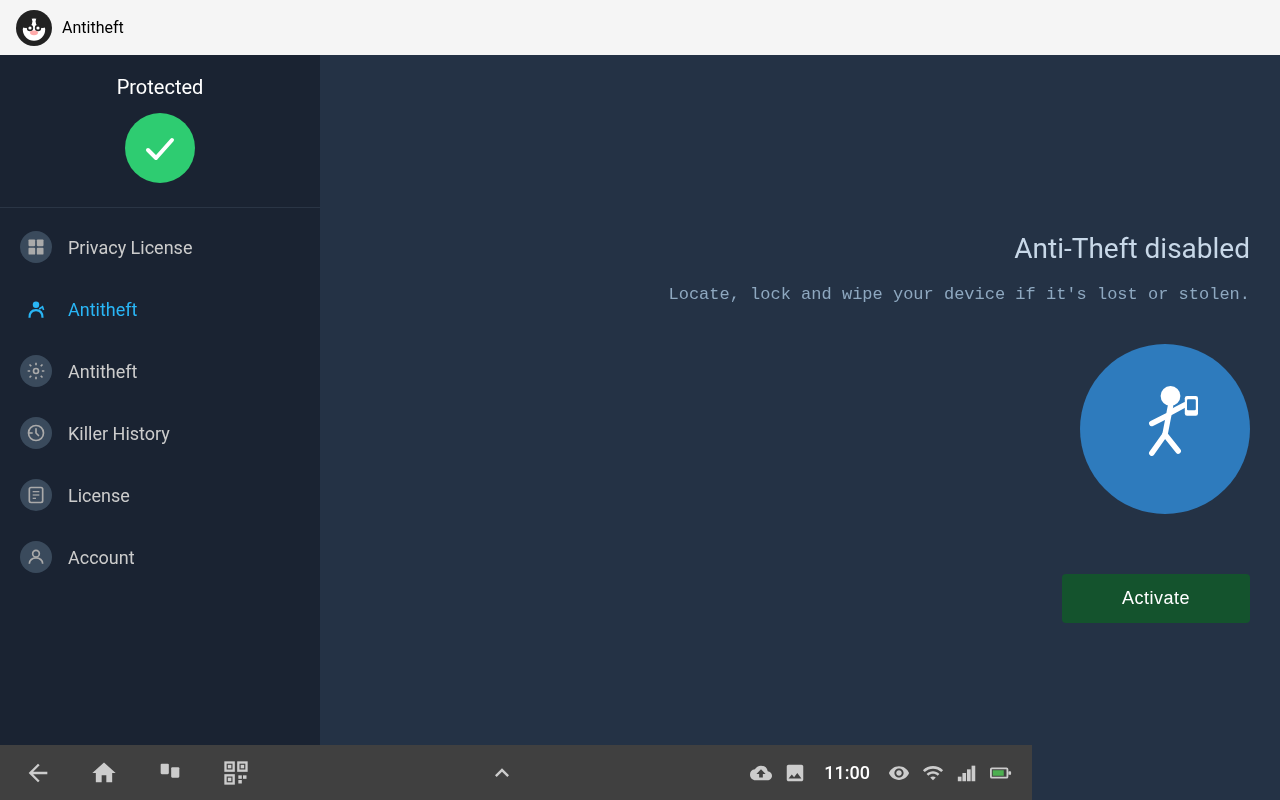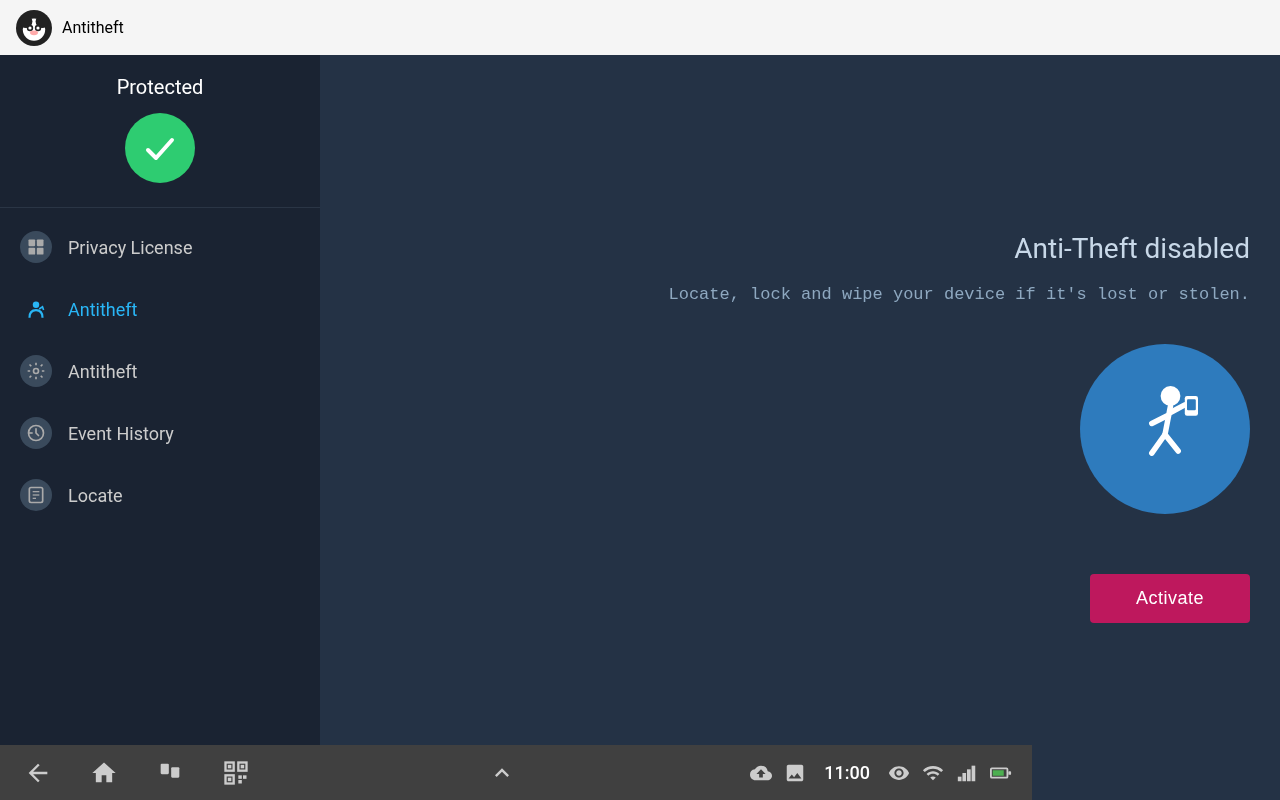--- a/index.html
+++ b/index.html
@@ -118,25 +118,25 @@
     #antitheft-icon-circle {
       width: 170px; height: 170px;
       background: #2e7bbd;
       border-radius: 50%;
       display: flex; align-items: center; justify-content: center;
       margin: 10px 0;
     }
     #antitheft-icon-circle svg { width: 110px; height: 110px; }
 
     #activate-btn {
-      background: #be185d;
+      background: #14532d;
       color: #fff;
       border: none;
       border-radius: 4px;
-      padding: 14px 46px;
+      padding: 14px 60px;
       font-size: 18px;
       cursor: pointer;
       margin-top: 20px;
       letter-spacing: 0.5px;
     }
 
     
     #statusbar {
       position: absolute;
       bottom: 0;
@@ -238,35 +238,44 @@
       </div>
 
       <div class="nav-item">
         <div class="nav-icon">
           <svg viewBox="0 0 24 24" fill="none" xmlns="http://www.w3.org/2000/svg" width="20" height="20">
             <circle cx="12" cy="12" r="9" stroke="#aaa" stroke-width="2"></circle>
             <path d="M12 7v5l3 3" stroke="#aaa" stroke-width="2" stroke-linecap="round"></path>
             <path d="M8 12H3" stroke="#aaa" stroke-width="2"></path>
           </svg>
         </div>
-        <span class="nav-label">Event History</span>
+        <span class="nav-label">Killer History</span>
       </div>
 
       <div class="nav-item">
         <div class="nav-icon">
           <svg viewBox="0 0 24 24" fill="none" xmlns="http://www.w3.org/2000/svg" width="20" height="20">
             <rect x="4" y="3" width="16" height="18" rx="2" stroke="#aaa" stroke-width="2"></rect>
             <line x1="8" y1="8" x2="16" y2="8" stroke="#aaa" stroke-width="1.5"></line>
             <line x1="8" y1="12" x2="16" y2="12" stroke="#aaa" stroke-width="1.5"></line>
             <line x1="8" y1="16" x2="12" y2="16" stroke="#aaa" stroke-width="1.5"></line>
           </svg>
         </div>
-        <span class="nav-label">Locate</span>
-      </div>
-
+        <span class="nav-label">License</span>
+      </div>
+
+      <div class="nav-item">
+        <div class="nav-icon">
+          <svg viewBox="0 0 24 24" fill="none" xmlns="http://www.w3.org/2000/svg" width="20" height="20">
+            <circle cx="12" cy="8" r="4" stroke="#aaa" stroke-width="2"></circle>
+            <path d="M4 20c0-4 3.6-7 8-7s8 3 8 7" stroke="#aaa" stroke-width="2"></path>
+          </svg>
+        </div>
+        <span class="nav-label">Account</span>
+      </div>
 
 
     </div>
   </div>
 
   <div id="content">
     <div id="content-title">Anti-Theft disabled</div>
     <div id="content-desc">Locate, lock and wipe your device if it's lost or stolen.</div>
 
     <div id="antitheft-icon-circle">

